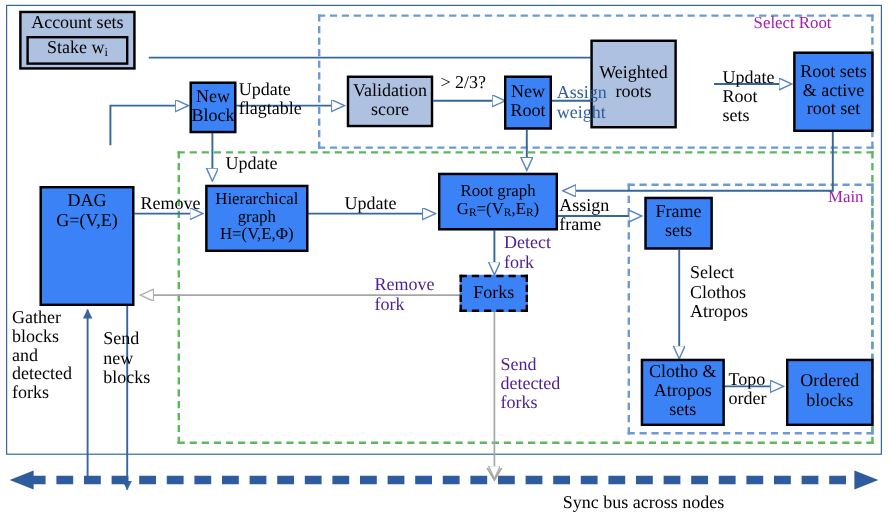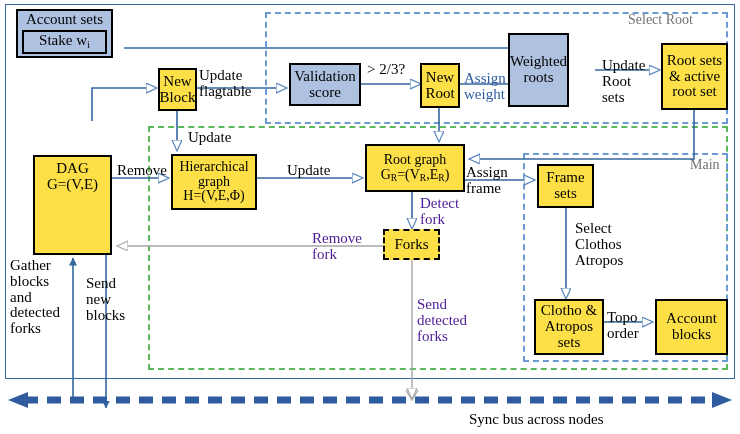--- a/index.html
+++ b/index.html
@@ -1,28 +1,28 @@
 <!DOCTYPE html>
 <html><head>
 <meta charset="utf-8">
 <style>
   html,body{margin:0;padding:0;background:#ffffff;}
   #stage{position:relative;width:740px;height:434px;overflow:hidden;
          font-family:"Liberation Serif",serif;background:#ffffff;}
   #stage svg.layer{position:absolute;left:0;top:0;width:740px;height:434px;overflow:visible;}
   .box{position:absolute;box-sizing:border-box;border:2px solid #000;
        display:flex;align-items:center;justify-content:center;text-align:center;
-       line-height:1.05;background:#fde047;}
+       line-height:1.05;background:#3b82f6;}
   .box.filled{background:#aec1e0;}
   .box.dashedblack{border:2px dashed #000;}
   .lbl{position:absolute;line-height:1.05;white-space:pre-line;}
   .region{position:absolute;box-sizing:border-box;background:transparent;}
   .region.blue{border:2px dashed #6b9bd2;}
   .region.green{border:2px dashed #5cb85c;}
-  .region-title{position:absolute;color:#737373;white-space:nowrap;}
+  .region-title{position:absolute;color:#a21caf;white-space:nowrap;}
   .outer{position:absolute;box-sizing:border-box;border:1.5px solid #35679e;}
   sub{font-size:0.68em;vertical-align:-0.25em;}
   .blue-txt{color:#2f5c9e;}
   .gray-txt{color:#4c1d95;}
 </style>
 </head>
 <body>
 
 <div id="stage">
 
@@ -115,21 +115,21 @@
   <div class="box filled" style="left:289px;top:63px;width:72px;height:43px;flex-direction:column;font-size:15px;">
     <span>Validation</span>
     <span>score</span>
   </div>
 
   <div class="box" style="left:420px;top:63px;width:40px;height:45px;flex-direction:column;font-size:15px;">
     <span>New</span>
     <span>Root</span>
   </div>
 
-  <div class="box filled" style="left:508px;top:33px;width:61px;height:74px;flex-direction:column;font-size:15px;">
+  <div class="box filled" style="left:492px;top:33px;width:72px;height:74px;flex-direction:column;font-size:15px;">
     <span>Weighted</span>
     <span>roots</span>
   </div>
 
   <div class="box" style="left:661px;top:43px;width:67px;height:67px;flex-direction:column;font-size:15px;">
     <span>Root sets</span>
     <span>&amp; active</span>
     <span>root set</span>
   </div>
 
@@ -158,21 +158,21 @@
     <span>sets</span>
   </div>
 
   <div class="box" style="left:534px;top:299px;width:70px;height:56px;flex-direction:column;font-size:15px;">
     <span>Clotho &amp;</span>
     <span>Atropos</span>
     <span>sets</span>
   </div>
 
   <div class="box" style="left:655px;top:299px;width:73px;height:56px;flex-direction:column;font-size:15px;">
-    <span>Account</span>
+    <span>Ordered</span>
     <span>blocks</span>
   </div>
 
 
   <div class="lbl" style="left:199px;top:68px;font-size:15px;">Update
 flagtable</div>
 
   <div class="lbl" style="left:367px;top:62px;font-size:15px;">&gt; 2/3?</div>
 
   <div class="lbl blue-txt" style="left:464px;top:71px;font-size:15px;">Assign

